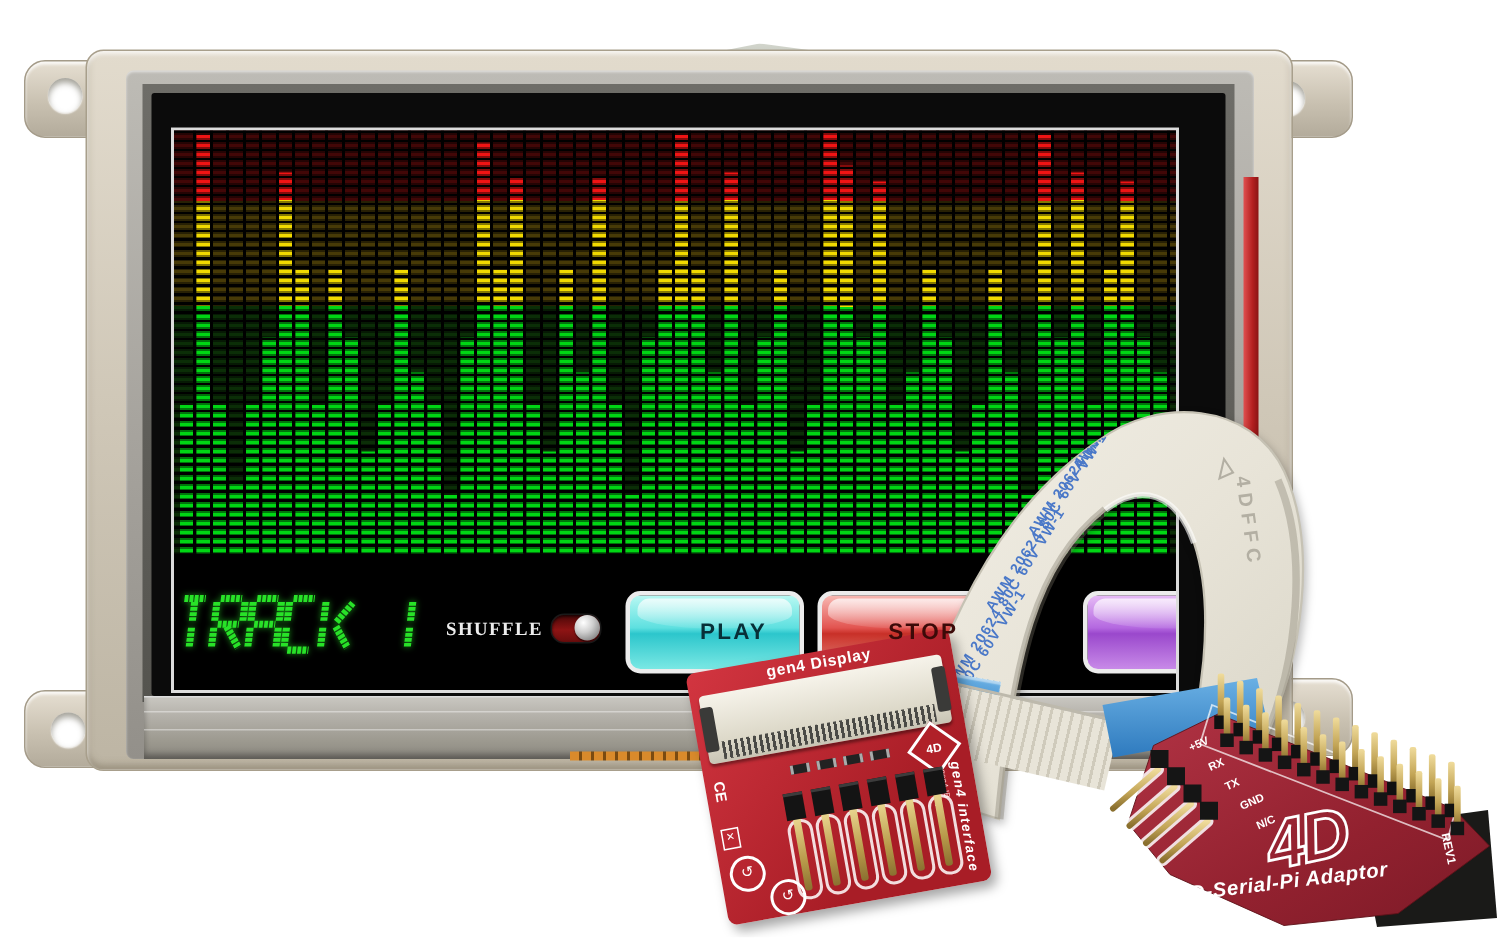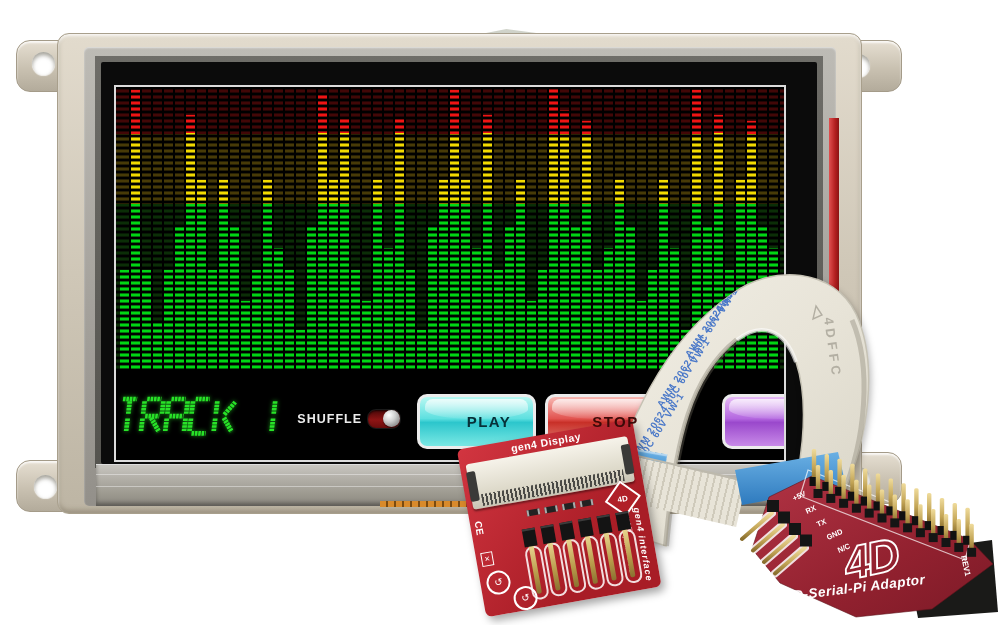--- a/index.html
+++ b/index.html
@@ -33,21 +33,21 @@
   .analyzer{position:absolute;left:0;top:0;width:668px;height:282px;background:#000;}
   .zone{position:absolute;left:0;width:100%;}
   .cols{position:absolute;left:0;top:0;width:100%;height:100%;}
   .eq-col{position:absolute;bottom:0;width:9px;background-position:bottom;background-repeat:no-repeat;}
   .grid-h{position:absolute;inset:0;background:repeating-linear-gradient(0deg,transparent 0 4px,#000 4px 6px);}
   .grid-v{position:absolute;inset:0;background:repeating-linear-gradient(90deg,transparent 0 9px,#000 9px 11px);background-position:4px 0;}
   .micro{position:absolute;inset:0;background:repeating-linear-gradient(0deg,rgba(0,0,0,.45) 0 1px,transparent 1px 3px);}
 
   .track-svg{position:absolute;left:0px;top:308px;width:172px;height:44px;filter:drop-shadow(0 0 2px rgba(40,230,40,.7));}
   .shuffle-label{position:absolute;left:168px;top:325px;width:78px;text-align:right;color:#ececec;
-    font-size:12.5px;font-weight:bold;letter-spacing:1px;}
+    font-size:12.5px;font-weight:bold;letter-spacing:1px;font-family:Liberation Serif, serif;}
   .toggle{position:absolute;left:251px;top:322px;width:32px;height:18px;border-radius:9px;
     background:linear-gradient(180deg,#4a0808,#8e1414 55%,#6a0d0d);border:1px solid #1a1a1a;
     box-shadow:inset 0 1px 2px rgba(0,0,0,.7);}
   .toggle .knob{position:absolute;right:0px;top:0px;width:17px;height:17px;border-radius:50%;
     background:radial-gradient(circle at 35% 30%,#ffffff,#cfcfcf 40%,#8a8a8a 78%,#555);box-shadow:0 1px 1px rgba(0,0,0,.6);}
   .btn{position:absolute;top:307px;height:49px;border-radius:10px;border:3px solid #ececec;
     box-shadow:0 2px 3px rgba(0,0,0,.5);display:flex;align-items:center;justify-content:center;
     font-size:15px;font-weight:bold;letter-spacing:1.5px;cursor:pointer;}
   .btn-play{left:301px;width:113px;color:#083038;
     background:linear-gradient(180deg,#b8f8f2 0%,#5ee0e0 44%,#2cc6cc 52%,#7ae8e4 100%);}

